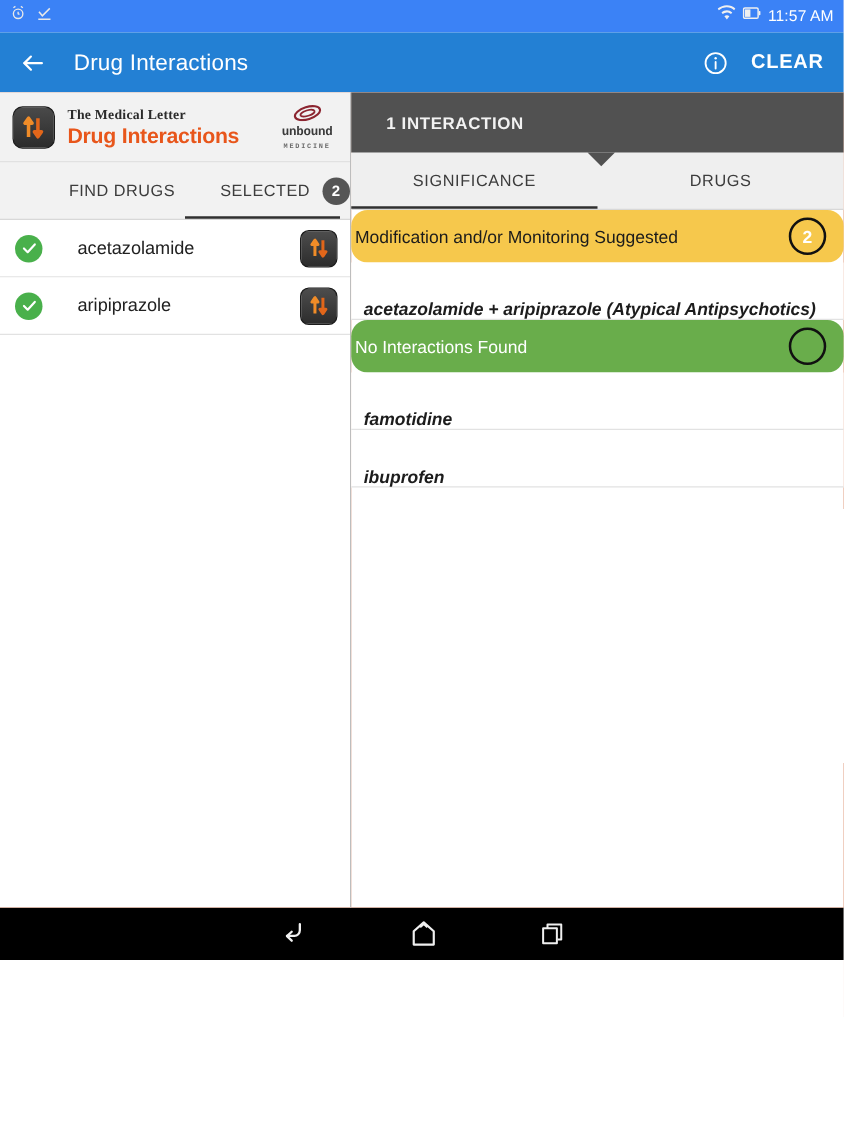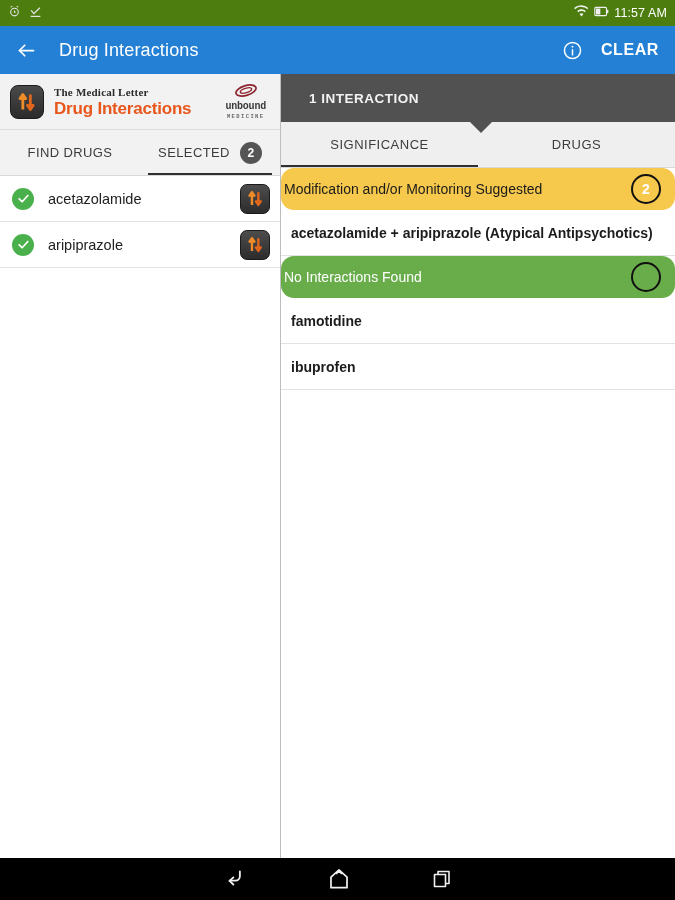--- a/index.html
+++ b/index.html
@@ -6,21 +6,21 @@
   html, body {
     width: 675px; height: 900px;
     font-family: "Liberation Sans", sans-serif;
     background: #ffffff;
     overflow: hidden;
   }
   .screen { position: relative; width: 675px; height: 900px; background: #fff; }
 
   
   .statusbar {
-    height: 26px; background: #4d7c0f;
+    height: 26px; background: #3b82f6;
     display: flex; align-items: center; padding: 0 8px;
     color: #ffffff;
   }
   .sb-left { display: flex; align-items: center; gap: 8px; }
   .sb-right { margin-left: auto; display: flex; align-items: center; gap: 5px; }
   .sb-time { font-size: 12.5px; color: #fff; letter-spacing: .1px; }
   .sb-ic { display: block; }
 
   
   .appbar {
@@ -32,21 +32,21 @@
     font-size: 18px; color: #fff; margin-left: 22px; letter-spacing: .15px;
   }
   .appbar-actions { margin-left: auto; display: flex; align-items: center; gap: 18px; }
   .clear-btn {
     font-size: 16px; color: #ffffff; letter-spacing: .6px; font-weight: 600;
     background: none; border: none; cursor: pointer;
     font-family: "Liberation Sans", sans-serif;
   }
 
   
-  .content { position: relative; display: flex; height: 784px; background: #c2410c; }
+  .content { position: relative; display: flex; height: 652px; background: #c2410c; }
   .left-pane { width: 281px; background: #fff; border-right: 1px solid #bdbdbd; position: relative; }
   .right-pane { flex: 1; background: #fff; position: relative; }
 
   
   .brand {
     height: 56px; background: #f2f2f2; border-bottom: 1px solid #dcdcdc;
     display: flex; align-items: center; padding: 0 10px;
   }
   .brand-icon {
     width: 34px; height: 34px; border-radius: 8px;
@@ -67,21 +67,21 @@
   .unbound { margin-left: auto; text-align: center; padding-right: 4px; font-family: Liberation Mono, monospace; }
   .ub-name { font-size: 10px; font-weight: bold; color: #3a3a3a; letter-spacing: -.2px; line-height: 1; }
   .ub-sub { font-size: 5.5px; font-weight: bold; color: #6b6b6b; letter-spacing: 1.4px; margin-top: 1px; }
 
   
   .ltabs {
     height: 46px; background: #f2f2f2; border-bottom: 1px solid #d8d8d8;
     display: flex; align-items: stretch;
   }
   .ltab {
-    flex: 1; display: flex; align-items: center; justify-content: center; gap: 10px;
+    flex: 1; display: flex; align-items: center; justify-content: flex-end; gap: 10px;
     font-size: 13px; color: #3c3c3c; letter-spacing: .4px;
     cursor: pointer; position: relative; background: none; border: none;
     font-family: "Liberation Sans", sans-serif;
   }
   .ltab.active::after {
     content: ""; position: absolute; left: 8px; right: 8px; bottom: 0;
     height: 2px; background: #303030;
   }
   .badge-dark {
     width: 22px; height: 22px; border-radius: 50%;
@@ -94,21 +94,21 @@
   .drug-row {
     height: 46px; display: flex; align-items: center;
     padding: 0 10px 0 12px; border-bottom: 1px solid #e2e2e2;
     background: #fff; cursor: pointer;
   }
   .check {
     width: 22px; height: 22px; border-radius: 50%;
     background: #49b04b; display: flex; align-items: center; justify-content: center;
     flex: none;
   }
-  .drug-name { margin-left: 14px; font-size: 14.5px; color: #212121; }
+  .drug-name { margin-left: 28px; font-size: 14.5px; color: #212121; }
   .di-btn {
     margin-left: auto; width: 30px; height: 30px; border-radius: 7px;
     background: linear-gradient(#4d4d4d, #2c2c2c); border: 1px solid #1b1b1b;
     display: flex; align-items: center; justify-content: center;
     cursor: pointer; flex: none;
   }
 
   
   .rhead {
     height: 48px; background: #515151; display: flex; align-items: center;
@@ -148,23 +148,23 @@
   .sec-head.ok { background: #69ad4b; }
   .sec-label { font-size: 14px; }
   .sec-head.warn .sec-label { color: #1b1b1b; }
   .sec-head.ok .sec-label { color: #ffffff; }
   .sec-badge {
     margin-left: auto; width: 30px; height: 30px; border-radius: 50%;
     border: 2px solid #111; display: flex; align-items: center; justify-content: center;
     font-size: 14px; font-weight: bold; color: #ffffff;
   }
   .result-row {
-    height: 46px; display: flex; align-items: center;
+    height: 46px; display: flex; align-items: flex-end;
     padding: 0 14px 0 10px; border-bottom: 1px solid #e2e2e2;
-    background: #fff; cursor: pointer;
+    background: #fff; cursor: pointer; font-style: italic;
   }
   .result-text { font-size: 14px; font-weight: bold; color: #1c1c1c; }
 
   
   .navbar {
     height: 42px; background: #000; display: flex;
     align-items: center; justify-content: center; gap: 78px;
   }
   .nav-btn { cursor: pointer; display: flex; align-items: center; justify-content: center; }
 </style>

